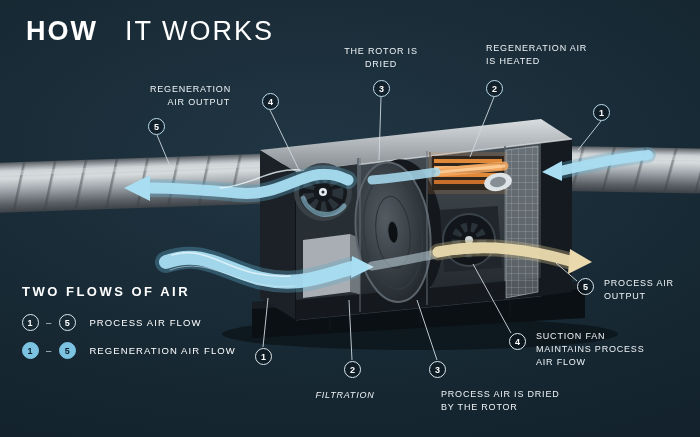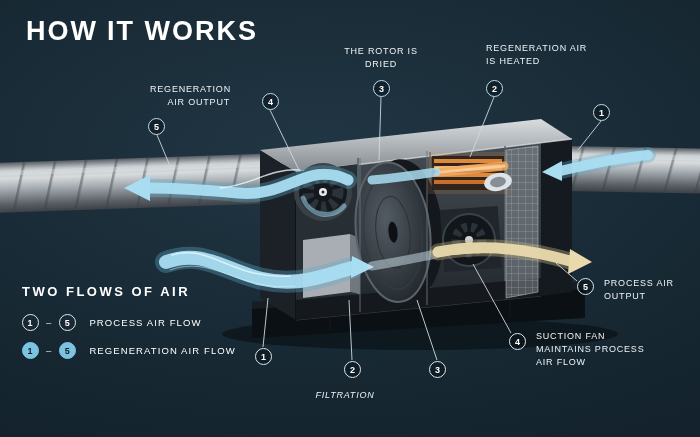--- a/index.html
+++ b/index.html
@@ -4,21 +4,21 @@
 <style>
   html,body{margin:0;padding:0;background:#0d1820;}
   .stage{
     position:relative;width:700px;height:437px;overflow:hidden;
     background:radial-gradient(ellipse 120% 95% at 45% 35%, #213644 0%, #182a35 45%, #101d26 100%);
     font-family:"Liberation Sans",sans-serif;-webkit-font-smoothing:antialiased;
   }
   .scene{position:absolute;left:0;top:0;width:700px;height:437px;}
   .title{position:absolute;left:26px;top:16px;font-size:27px;color:#ffffff;letter-spacing:2px;white-space:nowrap;}
   .title .b{font-weight:700;text-align:center;}
-  .title .r{font-weight:700;margin-left:9px;}
+  .title .r{font-weight:400;margin-left:27px;}
   .callout{position:absolute;color:#eef3f6;font-size:9px;letter-spacing:0.8px;line-height:1.45;font-weight:400;}
   .ta-r{text-align:right;} .ta-c{text-align:center;} .ta-l{text-align:left;}
   .num-circle{
     position:absolute;width:17px;height:17px;border-radius:50%;box-sizing:border-box;
     border:1px solid #dfe8ee;background:rgba(10,20,28,0.55);color:#ffffff;
     display:flex;align-items:center;justify-content:center;font-size:9px;font-weight:700;
   }
   .num-circle.reg{border-color:#bfe0f0;}
   .legend{position:absolute;left:22px;top:284px;color:#ffffff;}
   .legend-title{font-size:13px;font-weight:700;letter-spacing:2.5px;margin-bottom:15px;}
@@ -235,20 +235,21 @@
     </div>
 
   <div class="num-circle" style="left:344px;top:361px;">
       <span>2</span>
     </div>
   <div class="callout ta-c" style="left:305px;top:389px;width:80px;font-style:italic;"><span>FILTRATION</span></div>
 
   <div class="num-circle" style="left:429px;top:361px;">
       <span>3</span>
     </div>
+  <div class="callout ta-l" style="left:441px;top:388px;width:132px;"><span>PROCESS AIR IS DRIED BY THE ROTOR</span></div>
 
   <div class="num-circle" style="left:509px;top:333px;">
       <span>4</span>
     </div>
   <div class="callout ta-l" style="left:536px;top:330px;width:112px;"><span>SUCTION FAN MAINTAINS PROCESS AIR FLOW</span></div>
 
   <div class="num-circle" style="left:577px;top:278px;">
       <span>5</span>
     </div>
   <div class="callout ta-l" style="left:604px;top:277px;width:88px;"><span>PROCESS AIR OUTPUT</span></div>

